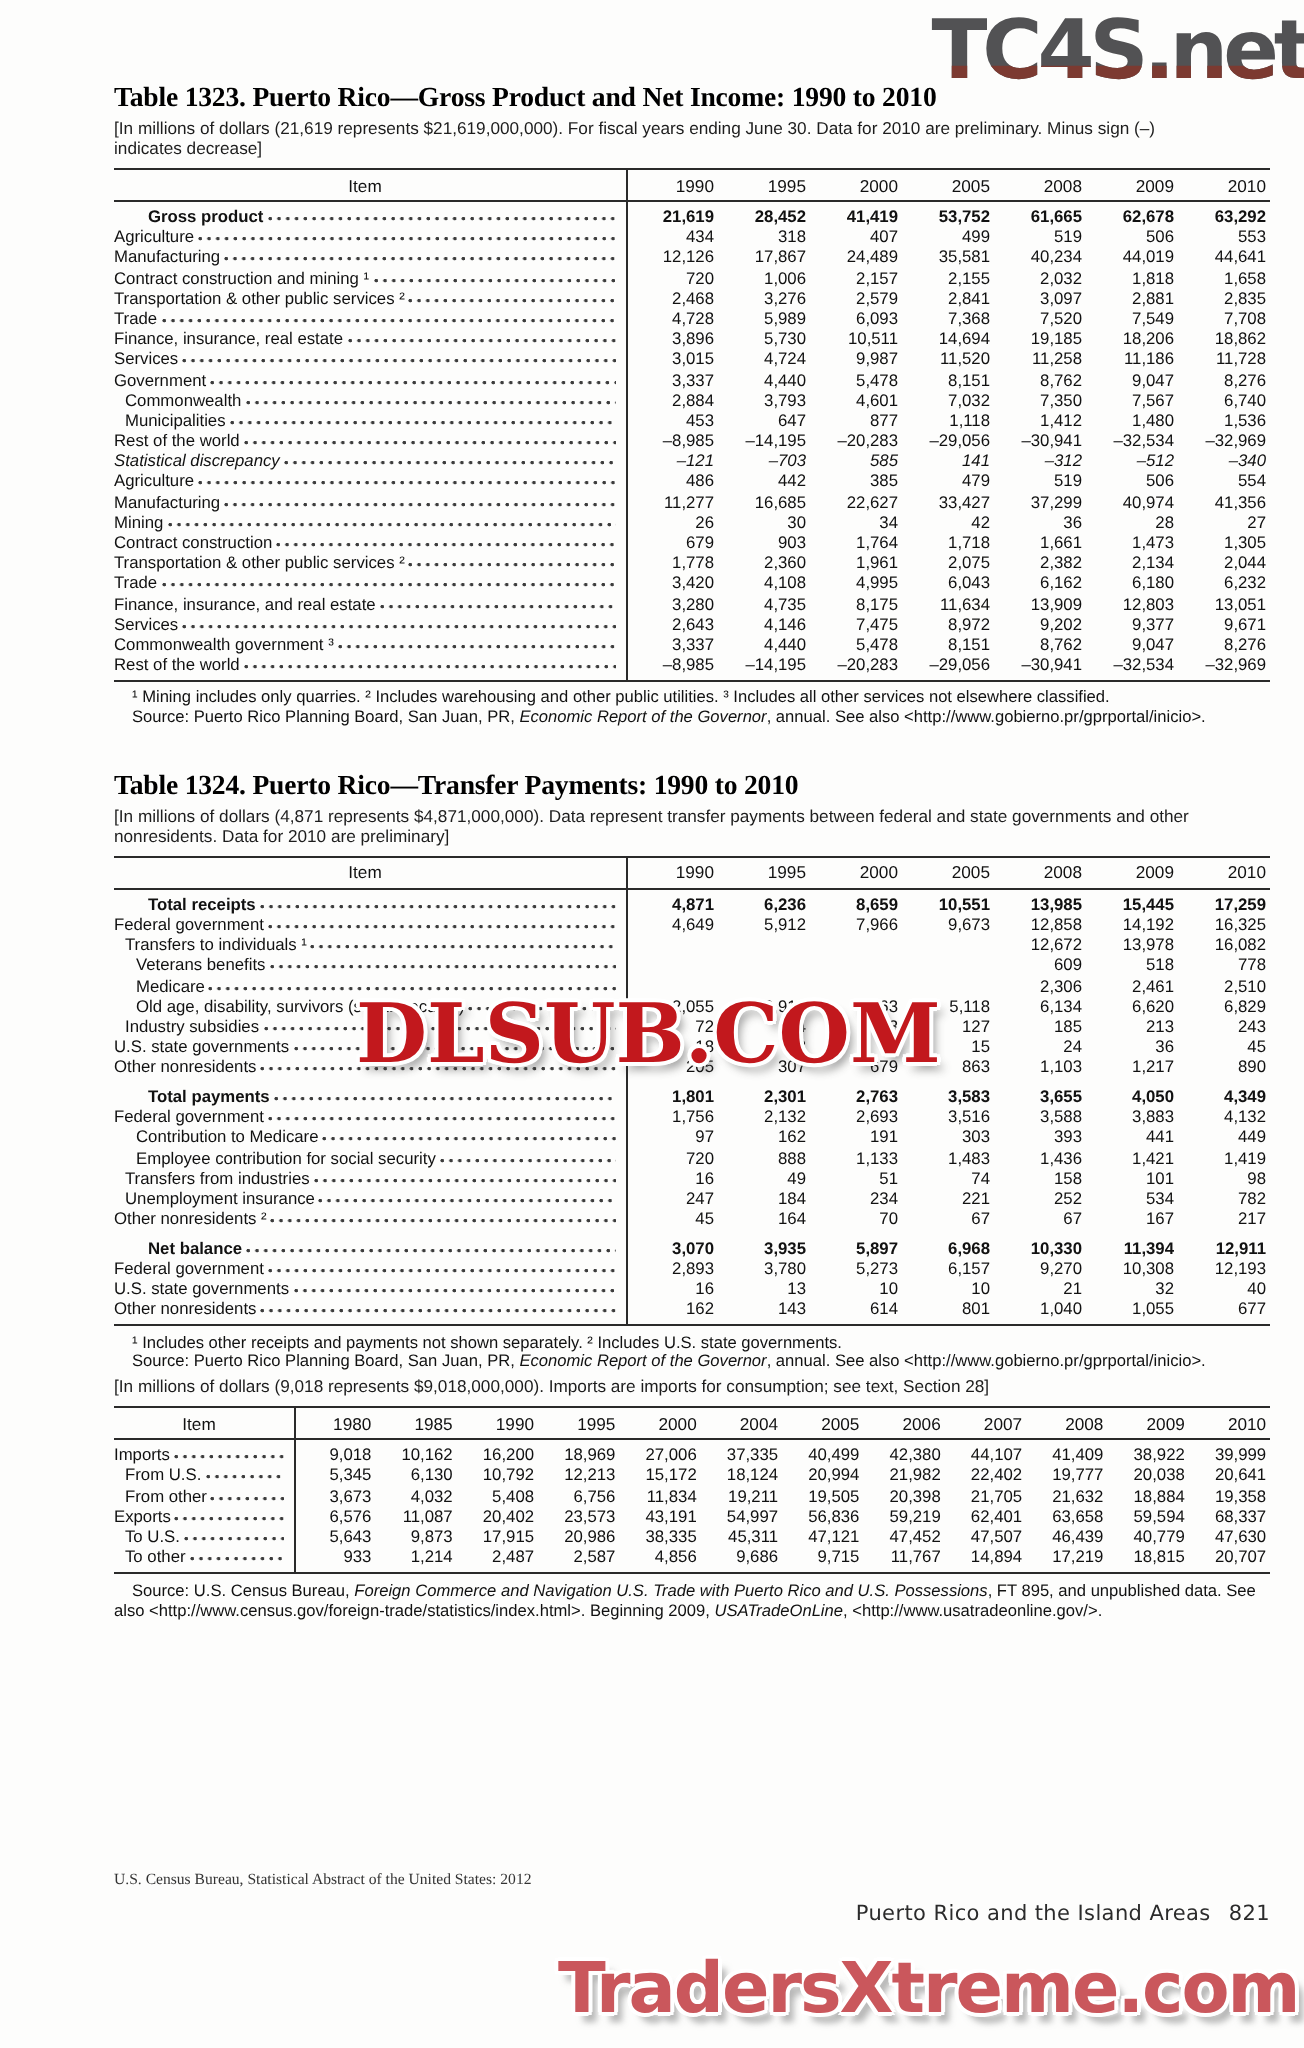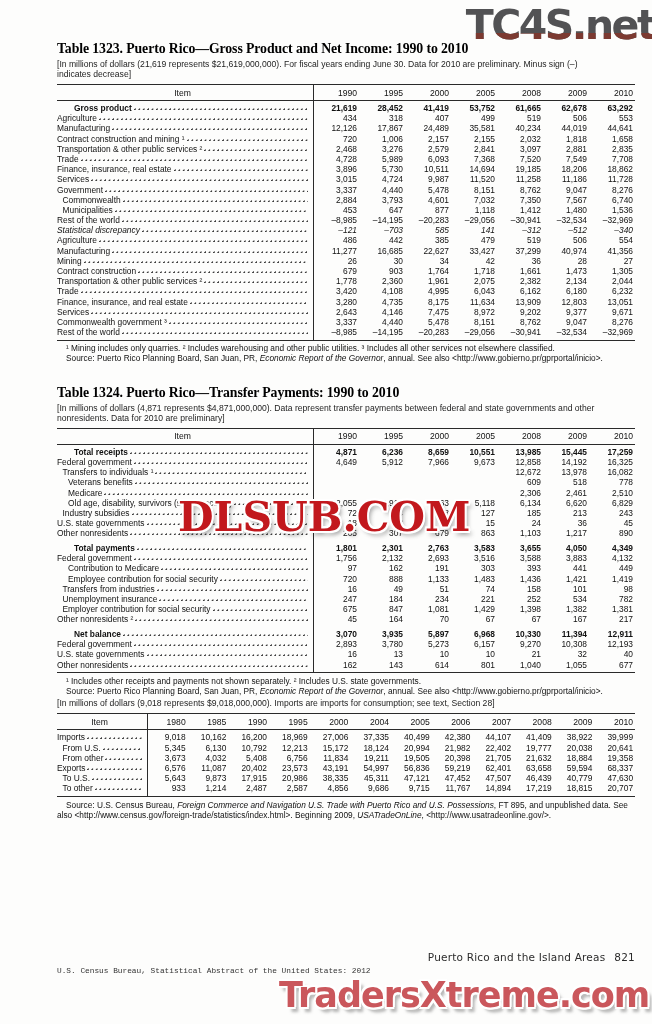--- a/index.html
+++ b/index.html
@@ -45,21 +45,21 @@
                      -1.6px -1.6px 0 #fff,1.6px 1.6px 0 #fff,-1.6px 1.6px 0 #fff,1.6px -1.6px 0 #fff,
                      3px 4px 4px rgba(60,60,60,.45);}
   #wmBot{position:absolute;left:279px;top:974px;font-family:"DejaVu Sans",sans-serif;font-weight:700;
          font-size:35px;line-height:42px;letter-spacing:-1px;color:#ca575c;z-index:5;
          text-shadow:-2px 0 0 #fff,2px 0 0 #fff,0 -2px 0 #fff,0 2px 0 #fff,
                      -1.6px -1.6px 0 #fff,1.6px 1.6px 0 #fff,-1.6px 1.6px 0 #fff,1.6px -1.6px 0 #fff,
                      4px 5px 3px rgba(125,125,125,.55);}
   
   #footRight{position:absolute;top:951px;right:17px;font-family:"DejaVu Sans",sans-serif;
              font-size:10.5px;color:#2b2b2b;letter-spacing:.2px;display:flex;gap:9px;}
-  #footLeft{position:absolute;top:967px;left:57px;font-family:Liberation Mono, monospace;
+  #footLeft{position:absolute;top:935px;left:57px;font-family:Liberation Serif, serif;
             font-size:7.8px;color:#333;}
 </style>
 </head>
 <body>
 
 <div class="content">
 
   <div class="title" style="margin-top:41px">Table 1323. Puerto Rico—Gross Product and Net Income: 1990 to 2010</div>
   <div class="bracket" style="width:548px">[In millions of dollars (21,619 represents $21,619,000,000). For fiscal years ending June 30. Data for 2010 are preliminary. Minus sign (–) indicates decrease]</div>
   <div class="table tblA">
@@ -584,33 +584,20 @@
             <span class="lbl" style="padding-left: 5.5px;">Unemployment insurance</span>
             <div class="dots"></div>
           </div>
           <div class="val">247</div>
           <div class="val">184</div>
           <div class="val">234</div>
           <div class="val">221</div>
           <div class="val">252</div>
           <div class="val">534</div>
           <div class="val">782</div>
-        </div>
-        <div class="tr">
-          <div class="item">
-            <span class="lbl" style="padding-left: 5.5px;">Employer contribution for social security</span>
-            <div class="dots"></div>
-          </div>
-          <div class="val">675</div>
-          <div class="val">847</div>
-          <div class="val">1,081</div>
-          <div class="val">1,429</div>
-          <div class="val">1,398</div>
-          <div class="val">1,382</div>
-          <div class="val">1,381</div>
         </div>
         <div class="tr">
           <div class="item">
             <span class="lbl" style="padding-left: 0px;">Other nonresidents ²</span>
             <div class="dots"></div>
           </div>
           <div class="val">45</div>
           <div class="val">164</div>
           <div class="val">70</div>
           <div class="val">67</div>

